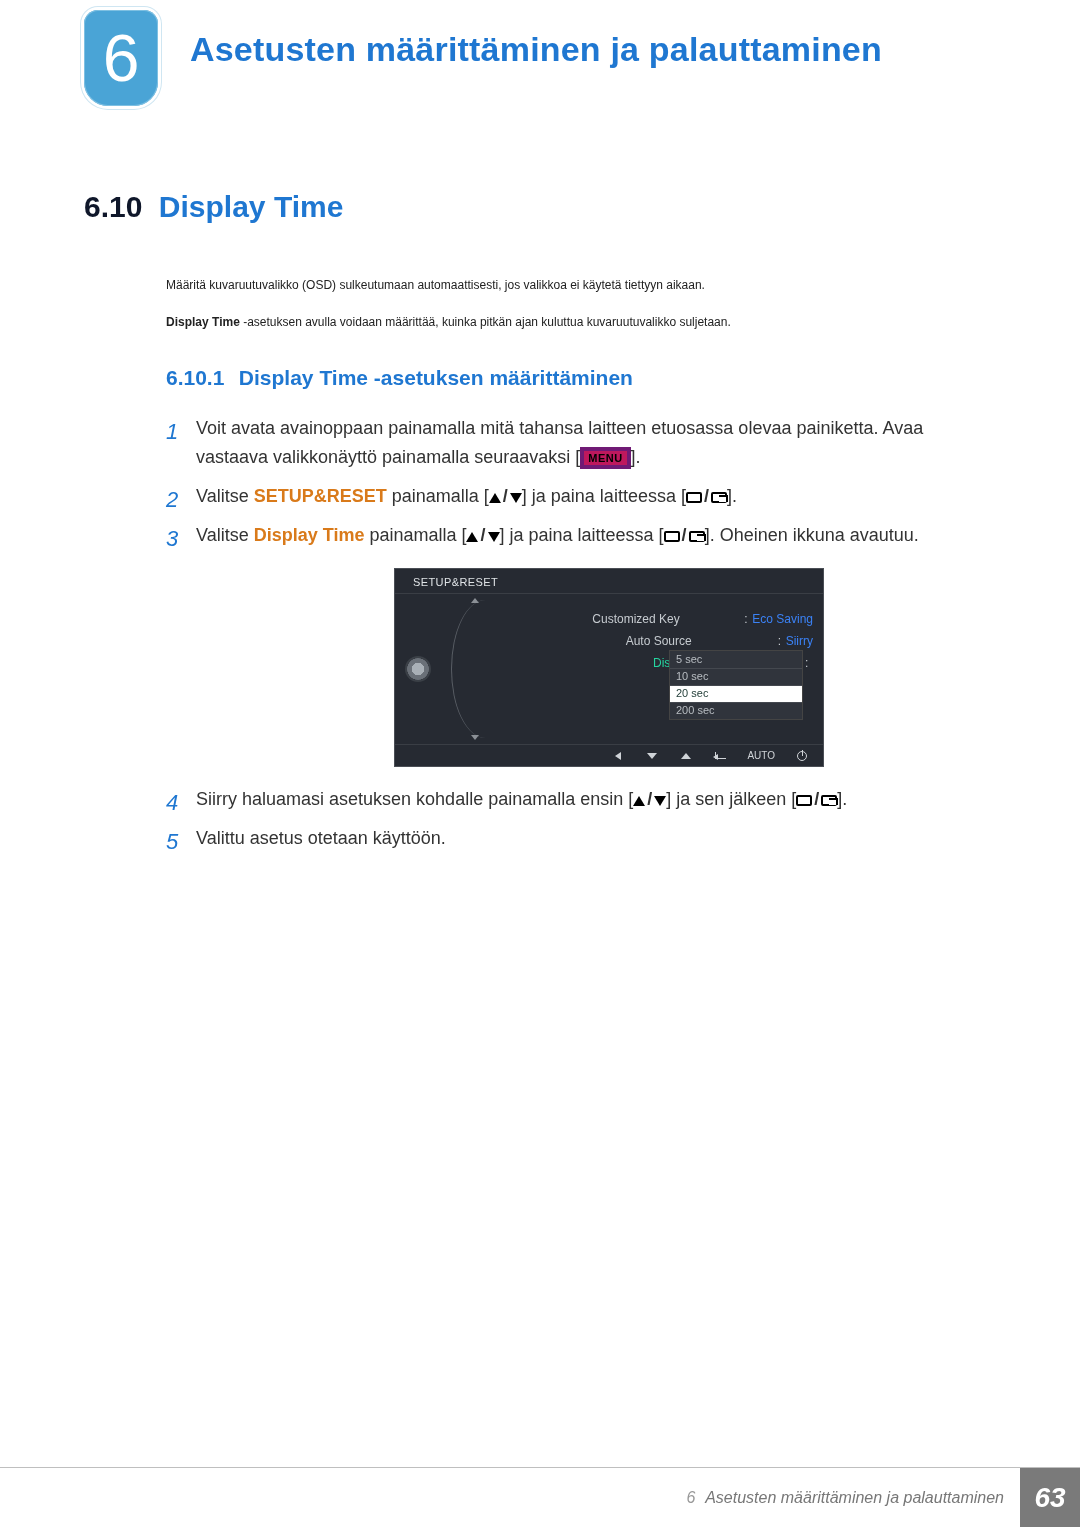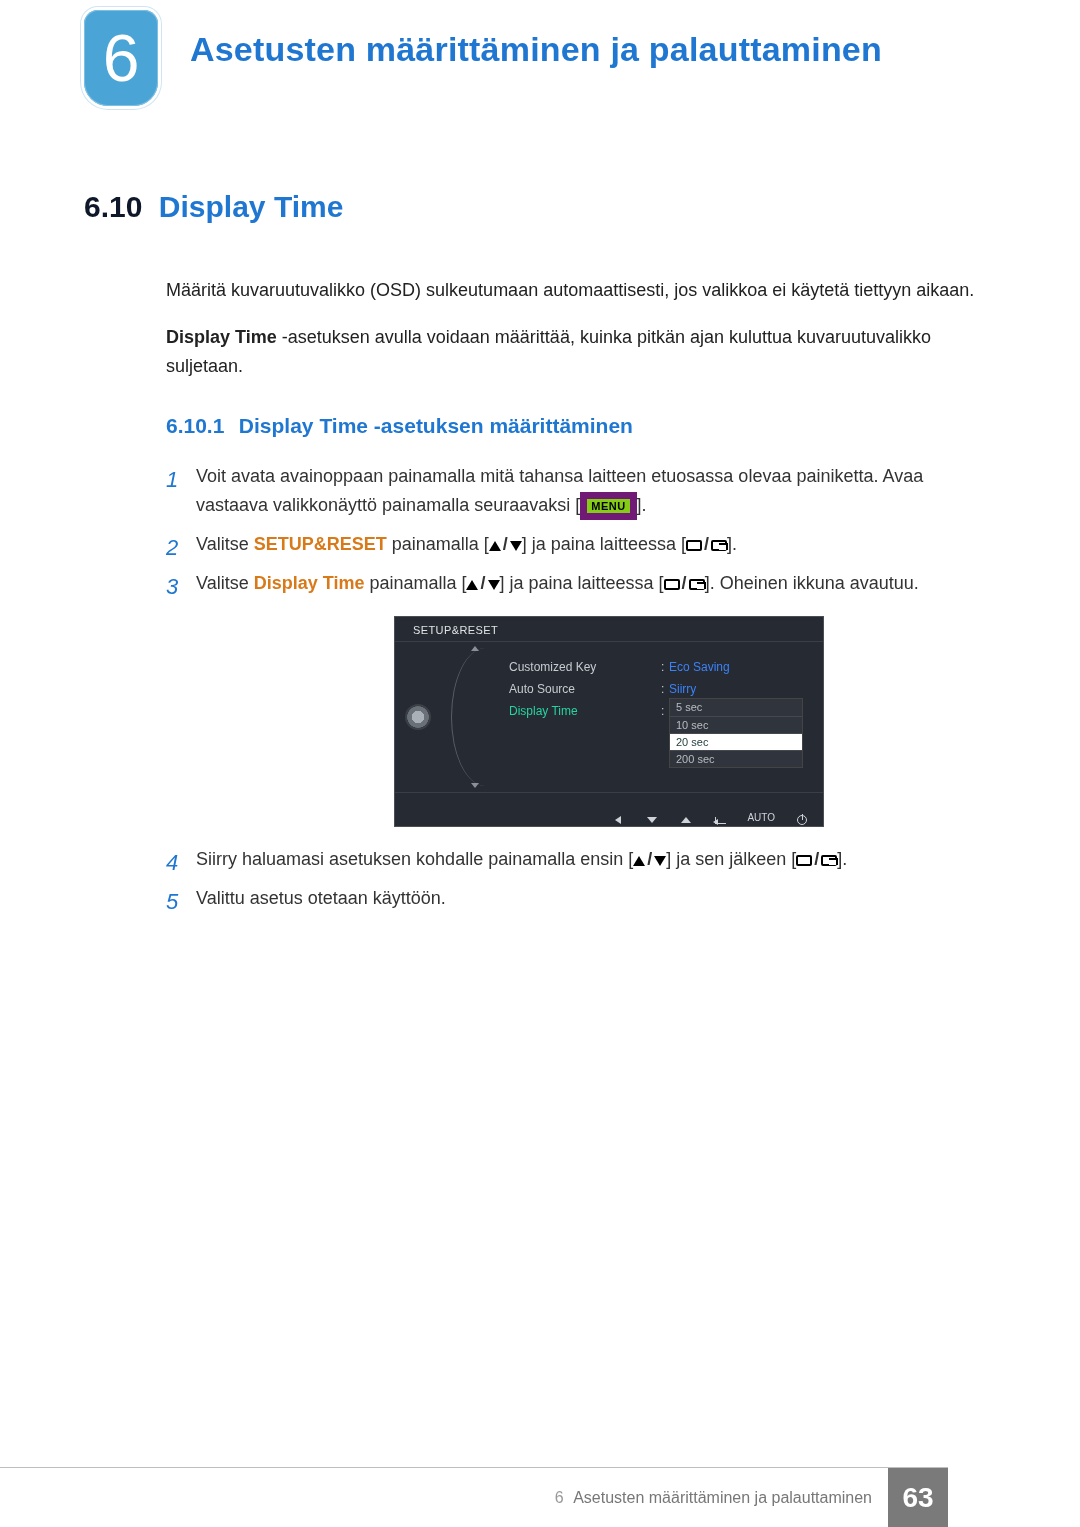--- a/index.html
+++ b/index.html
@@ -50,21 +50,21 @@
   .section-title {
     color: #1f77d1;
     font-size: 30px;
     font-weight: 600;
     margin-left: 12px;
   }
   .sec-row { display: inline-block; }
   .intro {
     margin-top: 52px;
     margin-left: 82px;
-    font-size: 18px;
+    font-size: 12px;
     line-height: 1.6;
     color: #222;
   }
   .intro p { margin-bottom: 18px; }
   .bold { font-weight: 700; }
 
   .subsection {
     margin-top: 34px;
     margin-left: 82px;
   }
@@ -91,28 +91,28 @@
     left: 0; top: 0;
     color: #1f77d1;
     font-style: italic;
     font-size: 22px;
     font-weight: 400;
   }
   .orange-bold { color: #d97a1a; font-weight: 700; }
 
   .btn-menu {
     display: inline-block;
-    border: 7px solid #701a75;
+    border: 4px solid #701a75;
     padding: 1px 4px;
     font-size: 11px;
     font-weight: 700;
     letter-spacing: 0.5px;
     vertical-align: 1px;
     line-height: 1.1;
-    background: #84cc16;
+    background: #be185d;
     color: #000;
   }
   .icon-tri-up, .icon-tri-down {
     display: inline-block;
     width: 0; height: 0;
     vertical-align: -1px;
   }
   .icon-tri-up { border-left: 6px solid transparent; border-right: 6px solid transparent; border-bottom: 10px solid #000; }
   .icon-tri-down { border-left: 6px solid transparent; border-right: 6px solid transparent; border-top: 10px solid #000; }
   .icon-rect, .icon-rect-in {
@@ -186,21 +186,21 @@
     border-left: 4px solid transparent;
     border-right: 4px solid transparent;
   }
   .osd-arc-tri-up { top: 4px; border-bottom: 5px solid #8b9096; }
   .osd-arc-tri-down { bottom: 4px; border-top: 5px solid #8b9096; }
   .osd-cols {
     flex: 1;
     position: relative;
     padding: 14px 10px 10px 68px;
   }
-  .osd-row { display: flex; align-items: center; height: 22px; }
+  .osd-row { display: flex; align-items: center; height: 22px; justify-content: flex-end; }
   .osd-label { width: 152px; color: #c6cbd0; font-size: 12px; }
   .osd-colon { width: 8px; color: #c6cbd0; font-size: 12px; }
   .osd-val { color: #3b82f6; font-size: 12px; }
   .osd-row.sel .osd-label { color: #25d4a0; }
   .osd-opts {
     position: absolute;
     left: 228px; top: 56px;
     width: 134px;
     border: 1px solid #444;
   }
@@ -210,25 +210,25 @@
     align-items: center;
     padding: 0 6px;
     font-size: 11px;
     color: #b8bdc2;
     background: #30343c;
     border-top: 1px solid #44484f;
   }
   .osd-opt:first-child { border-top: none; }
   .osd-opt.hl { background: #ffffff; color: #1e3a34; }
   .osd-bottom {
-    height: 34px;
+    height: 22px;
     border-top: 1px solid #3a3e45;
     display: flex;
     gap: 20px;
-    align-items: flex-end;
+    align-items: center;
     padding: 0 14px 0 0;
     justify-content: flex-end;
     color: #cfd3d7;
     font-size: 10px;
   }
   .osd-b-icon {
     display: inline-flex;
     align-items: center;
     justify-content: center;
     width: 14px; height: 12px;
@@ -239,26 +239,27 @@
   .osd-b-up { border-left: 5px solid transparent; border-right: 5px solid transparent; border-bottom: 6px solid #cfd3d7; }
   .osd-b-enter { width: 11px; height: 7px; border: 1.5px solid #cfd3d7; border-top: none; border-right: none; position: relative; }
   .osd-b-enter::after { content: ""; position: absolute; left: -3px; bottom: -2px; width: 0; height: 0; border-top: 3px solid transparent; border-bottom: 3px solid transparent; border-right: 5px solid #cfd3d7; }
   .osd-b-power { width: 10px; height: 10px; border: 1.5px solid #cfd3d7; border-radius: 50%; position: relative; }
   .osd-b-power::after { content: ""; position: absolute; left: 3.5px; top: -2px; width: 1.5px; height: 6px; background: #cfd3d7; }
 
   
   .footer {
     position: absolute;
     left: 0; bottom: 0;
-    width: 948px;
+    width: 1080px;
     border-top: 1px solid #bfbfbf;
     height: 60px;
     display: flex;
     align-items: center;
     justify-content: flex-end;
+    font-style: italic;
   }
   .footer-text {
     color: #777;
     font-size: 16px;
     padding-right: 16px;
   }
   .footer-chap { color: #999; font-weight: 400; margin-right: 6px; }
   .footer-page {
     width: 60px; height: 60px;
     background: #7a7a7a;

